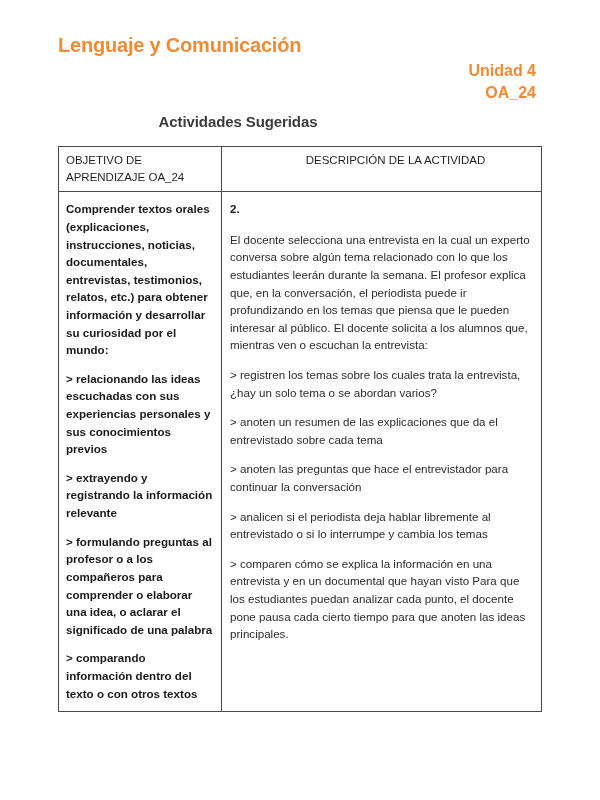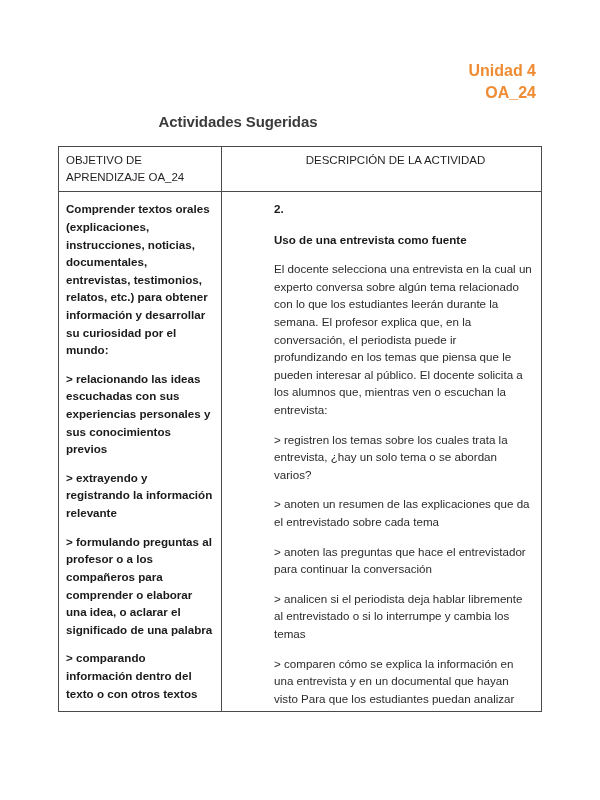--- a/index.html
+++ b/index.html
@@ -103,21 +103,20 @@
   .table-header-row {
     display: flex;
     border-bottom: 1px solid #4a4a4a;
     flex: 0 0 auto;
     gap: 28px;
   }
   .table-body-row {
     display: flex;
     flex: 1 1 auto;
     min-height: 0;
-    gap: 44px;
   }
   .col-objective {
     width: 163px;
     box-sizing: border-box;
     border-right: 1px solid #4a4a4a;
     flex: 0 0 163px;
   }
   .col-description {
     flex: 1 1 auto;
     box-sizing: border-box;
@@ -192,20 +191,21 @@
     margin-bottom: 0;
   }
 </style>
 </head>
 <body>
 
 <div class="page">
 
   <div class="doc-header">
     <div class="header-left">
+      <div class="subject-title">Lenguaje y Comunicación</div>
     </div>
     <div class="header-right">
       <div class="unit-label">Unidad 4</div>
       <div class="oa-label">OA_24</div>
     </div>
   </div>
 
   <div class="section-title">Actividades Sugeridas</div>
 
   <div class="activity-table">
@@ -221,21 +221,20 @@
         <p class="objective-intro">Comprender textos orales (explicaciones, instrucciones, noticias, documentales, entrevistas, testimonios, relatos, etc.) para obtener información y desarrollar su curiosidad por el mundo:</p>
         <p class="objective-item">&gt; relacionando las ideas escuchadas con sus experiencias personales y sus conocimientos previos</p>
         <p class="objective-item">&gt; extrayendo y registrando la información relevante</p>
         <p class="objective-item">&gt; formulando preguntas al profesor o a los compañeros para comprender o elaborar una idea, o aclarar el significado de una palabra</p>
         <p class="objective-item">&gt; comparando información dentro del texto o con otros textos</p>
 
       </div>
 
       <div class="col-description description-cell">
         <p class="desc-number">2.</p>
-        <p class="desc-subtitle">Uso de una entrevista como fuente</p>
         <p class="desc-para">El docente selecciona una entrevista en la cual un experto conversa sobre algún tema relacionado con lo que los estudiantes leerán durante la semana. El profesor explica que, en la conversación, el periodista puede ir profundizando en los temas que piensa que le pueden interesar al público. El docente solicita a los alumnos que, mientras ven o escuchan la entrevista:</p>
         <p class="desc-para">&gt; registren los temas sobre los cuales trata la entrevista, ¿hay un solo tema o se abordan varios?</p>
         <p class="desc-para">&gt; anoten un resumen de las explicaciones que da el entrevistado sobre cada tema</p>
         <p class="desc-para">&gt; anoten las preguntas que hace el entrevistador para continuar la conversación</p>
         <p class="desc-para">&gt; analicen si el periodista deja hablar libremente al entrevistado o si lo interrumpe y cambia los temas</p>
         <p class="desc-para">&gt; comparen cómo se explica la información en una entrevista y en un documental que hayan visto Para que los estudiantes puedan analizar cada punto, el docente pone pausa cada cierto tiempo para que anoten las ideas principales.</p>
       </div>
 
     </div>
   </div>

